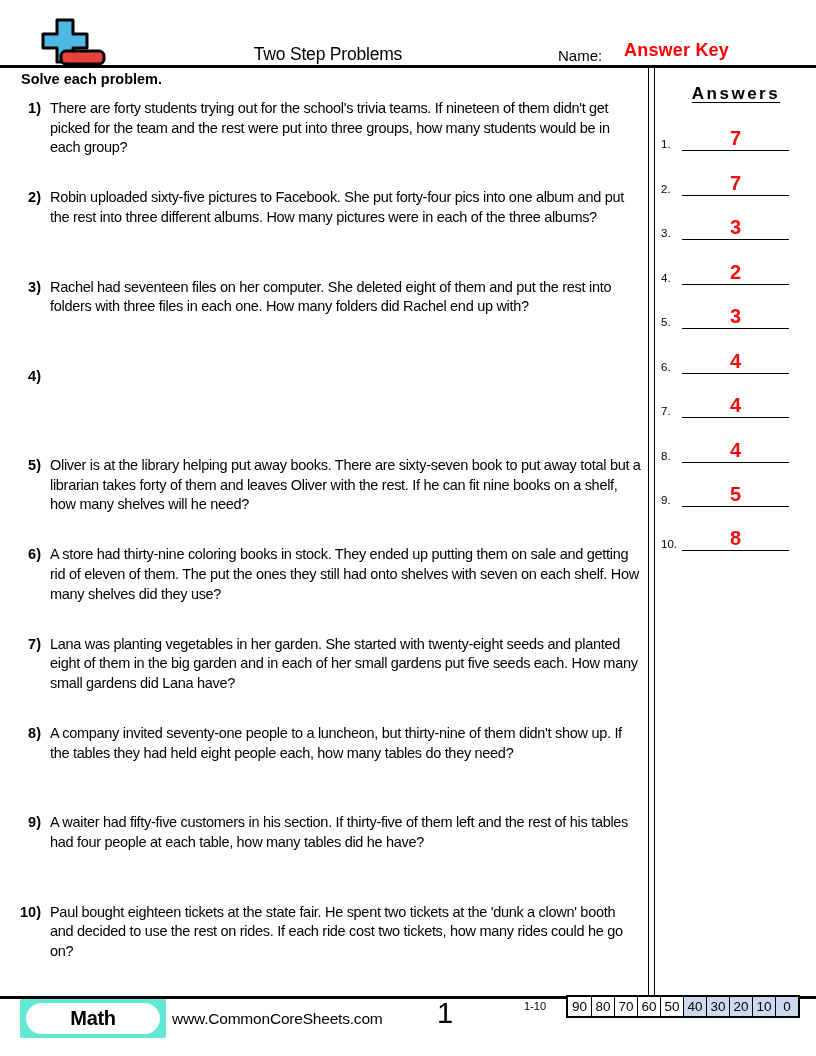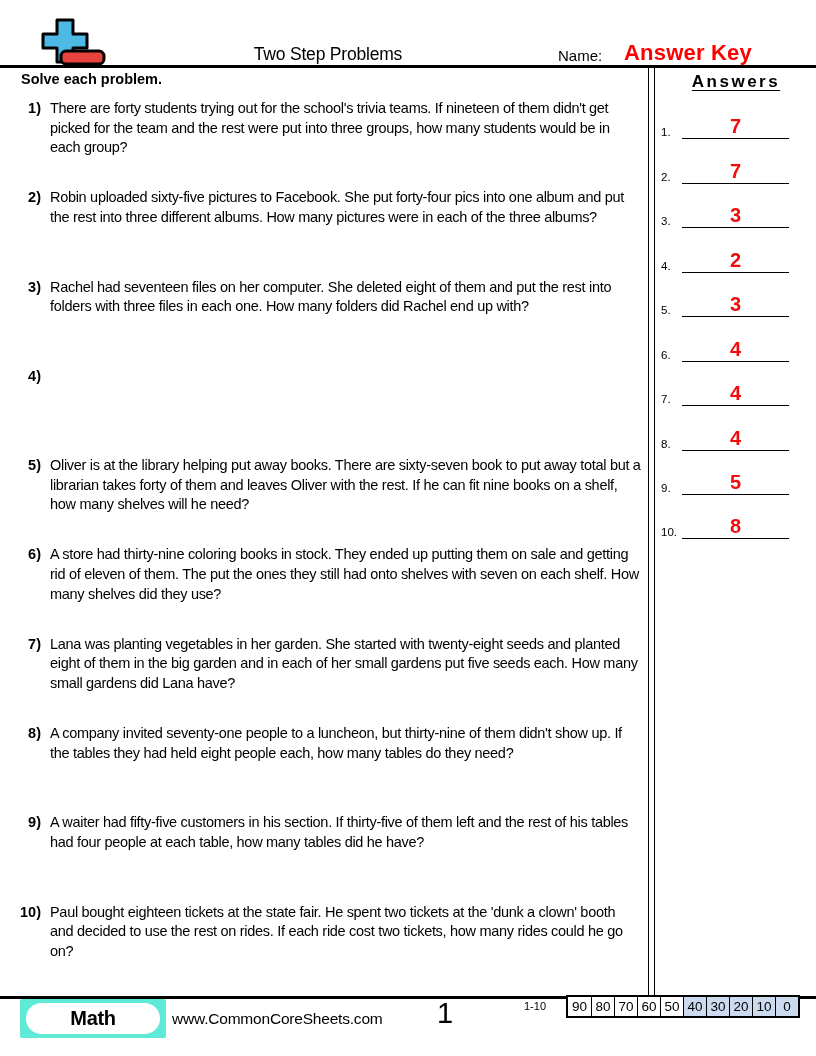--- a/index.html
+++ b/index.html
@@ -10,42 +10,42 @@
     font-family:"Liberation Sans", sans-serif;
   }
   
   .logo { position:absolute; left:40px; top:18px; width:66px; height:48px; }
   .header-title {
     position:absolute; left:0; top:44px; width:656px; text-align:center;
     font-size:17.5px; letter-spacing:-0.2px;
   }
   .name-label { position:absolute; left:558px; top:47px; font-size:15px; }
   .answer-key {
-    position:absolute; left:624px; top:40px; font-size:22px; font-weight:bold;
+    position:absolute; left:624px; top:40px; font-size:18px; font-weight:bold;
     color:var(--accent-red, #ff0000); letter-spacing:0.2px;
   }
   .header-rule { position:absolute; left:0; top:65px; width:816px; height:3px; background:#000; }
   .instructions { position:absolute; left:21px; top:71px; font-size:14.5px; font-weight:bold; }
   
   .divider {
     position:absolute; left:648px; top:68px; height:927px; width:7px;
     border-left:1.6px solid #000; border-right:1.6px solid #000;
   }
   
   .problems { position:absolute; left:0; top:99px; width:648px; }
   .problem { height:89.3px; display:flex; align-items:flex-start; }
   .pnum {
     flex:0 0 50px; text-align:right; padding-right:9px; font-weight:bold;
     font-size:14.5px; line-height:19.6px;
   }
   .ptext {
     flex:0 1 592px; font-size:14.5px; line-height:19.6px; letter-spacing:-0.3px;
   }
   
-  .answers-panel { position:absolute; left:656px; top:72px; width:160px; }
+  .answers-panel { position:absolute; left:656px; top:84px; width:160px; }
   .answers-title {
     text-align:center; font-size:17px; font-weight:bold; letter-spacing:2.5px;
     text-decoration:underline; text-underline-offset:3px;
   }
   .answer-rows { margin-top:3px; }
   .answer-row { height:44.45px; display:flex; align-items:flex-end; }
   .answer-num { flex:0 0 26px; padding-left:5px; padding-bottom:1px; font-size:11.5px; }
   .answer-line {
     flex:0 0 107px; text-align:center; border-bottom:1.6px solid #000; padding-bottom:1px;
   }

